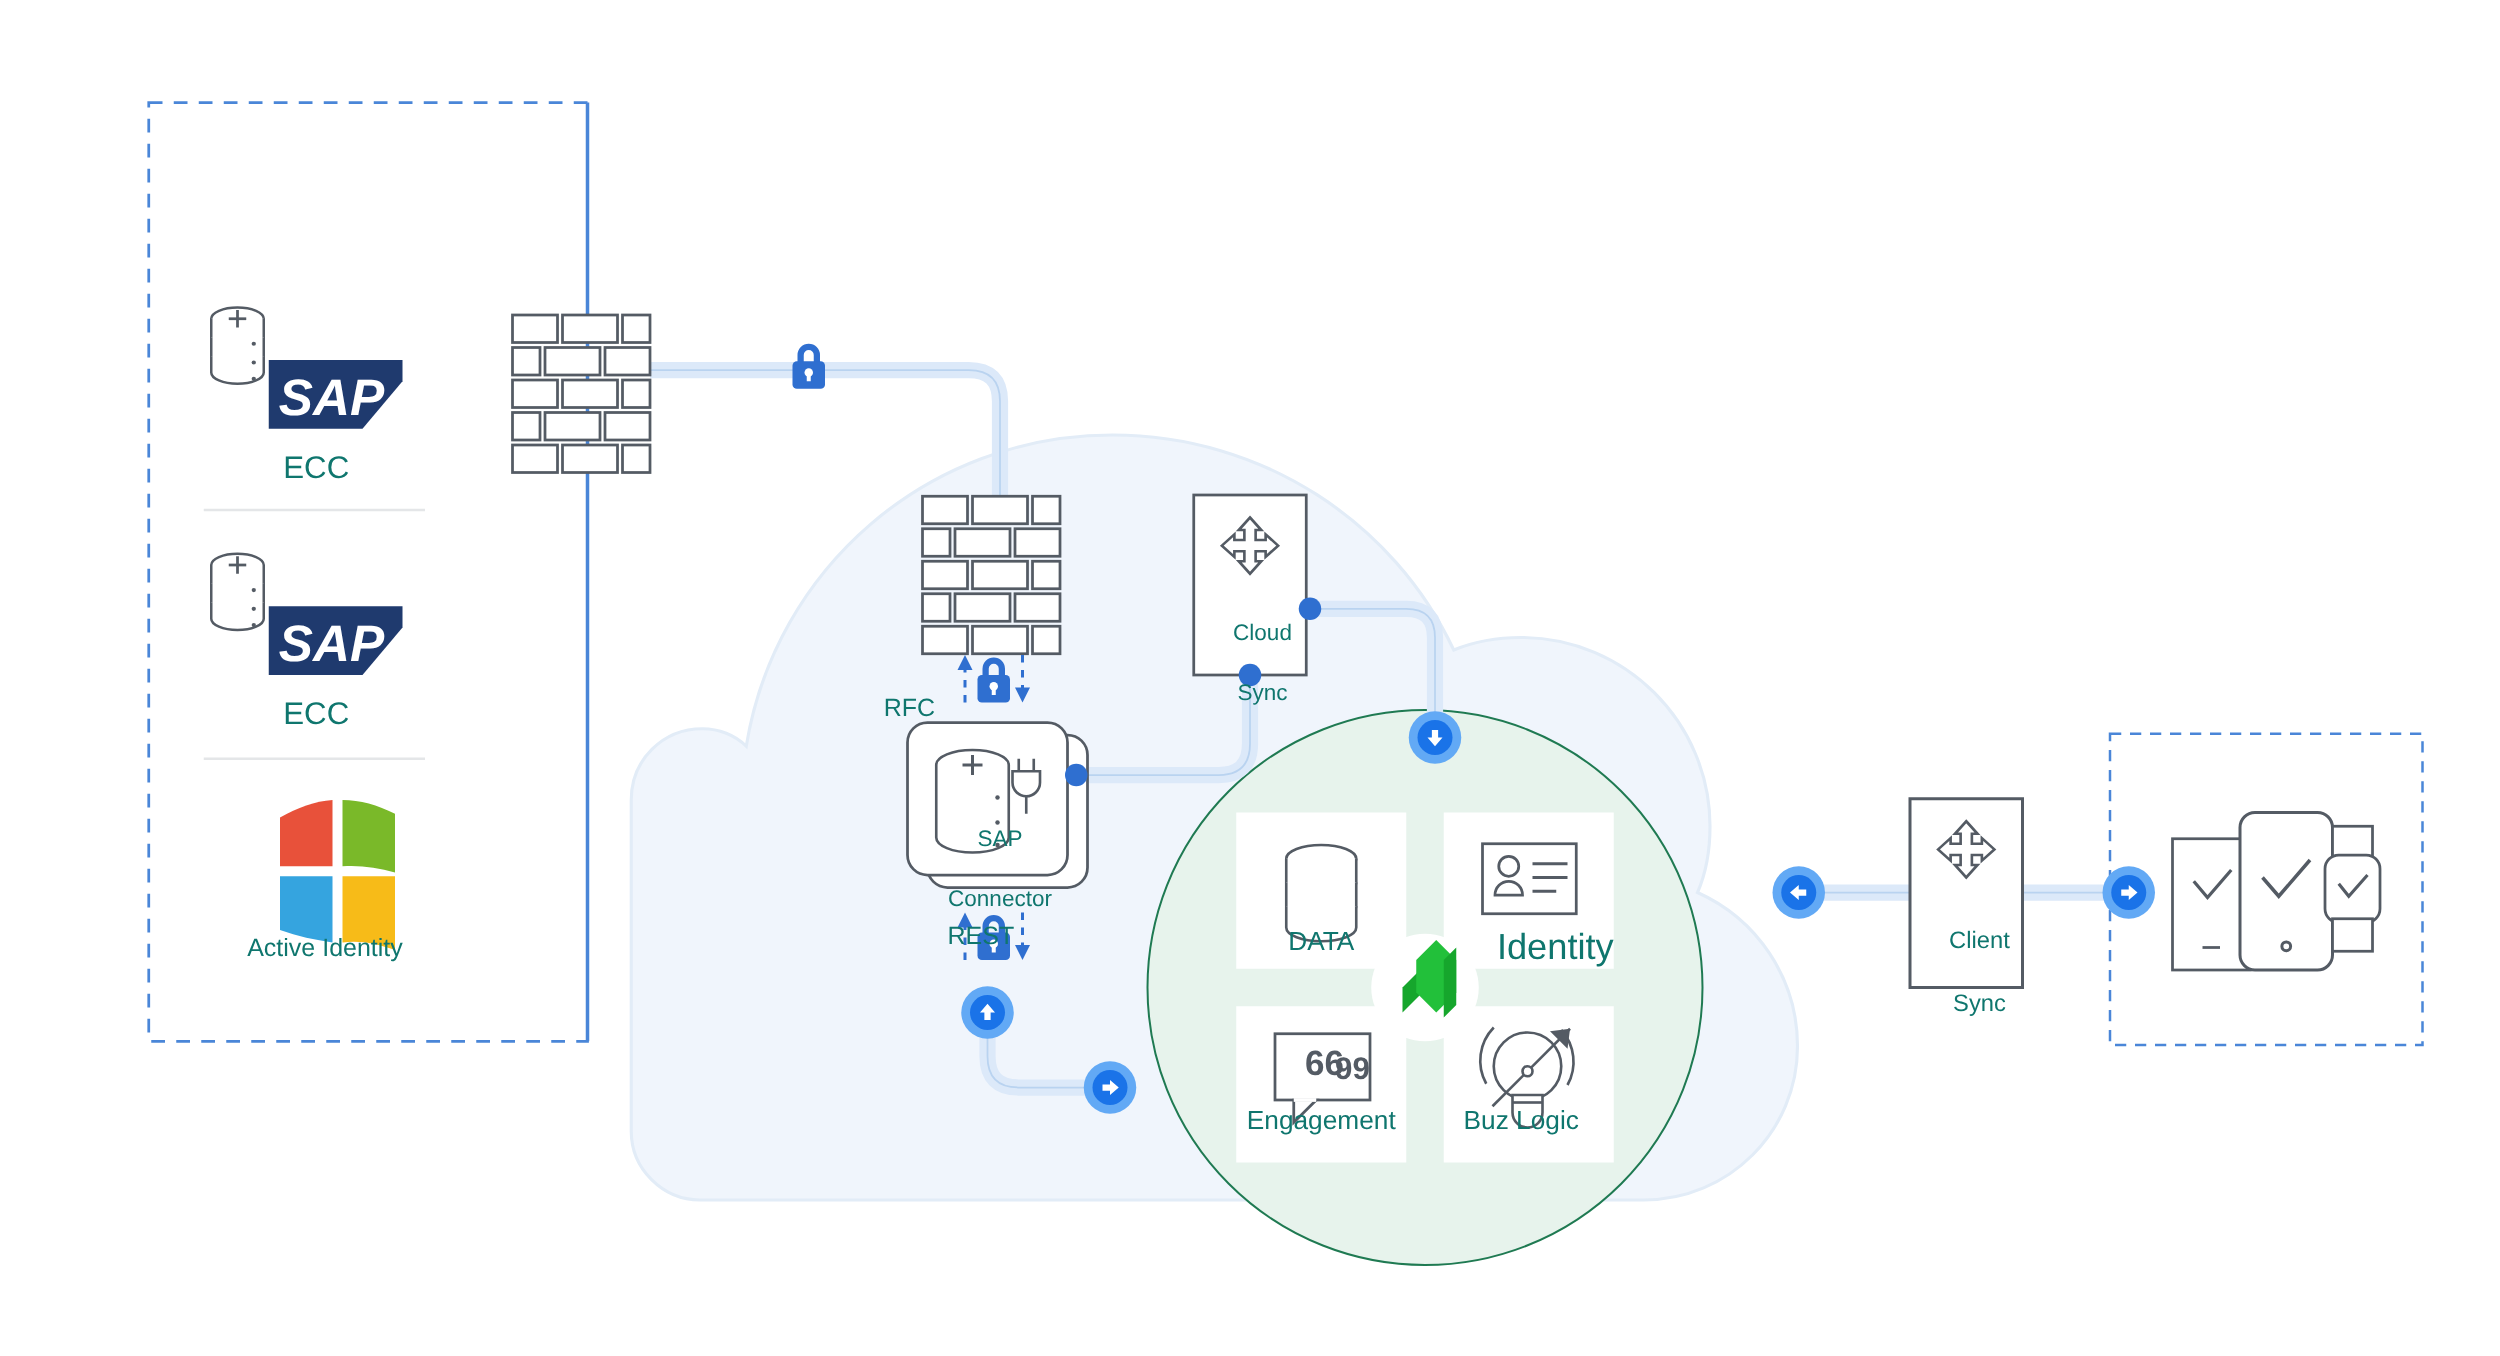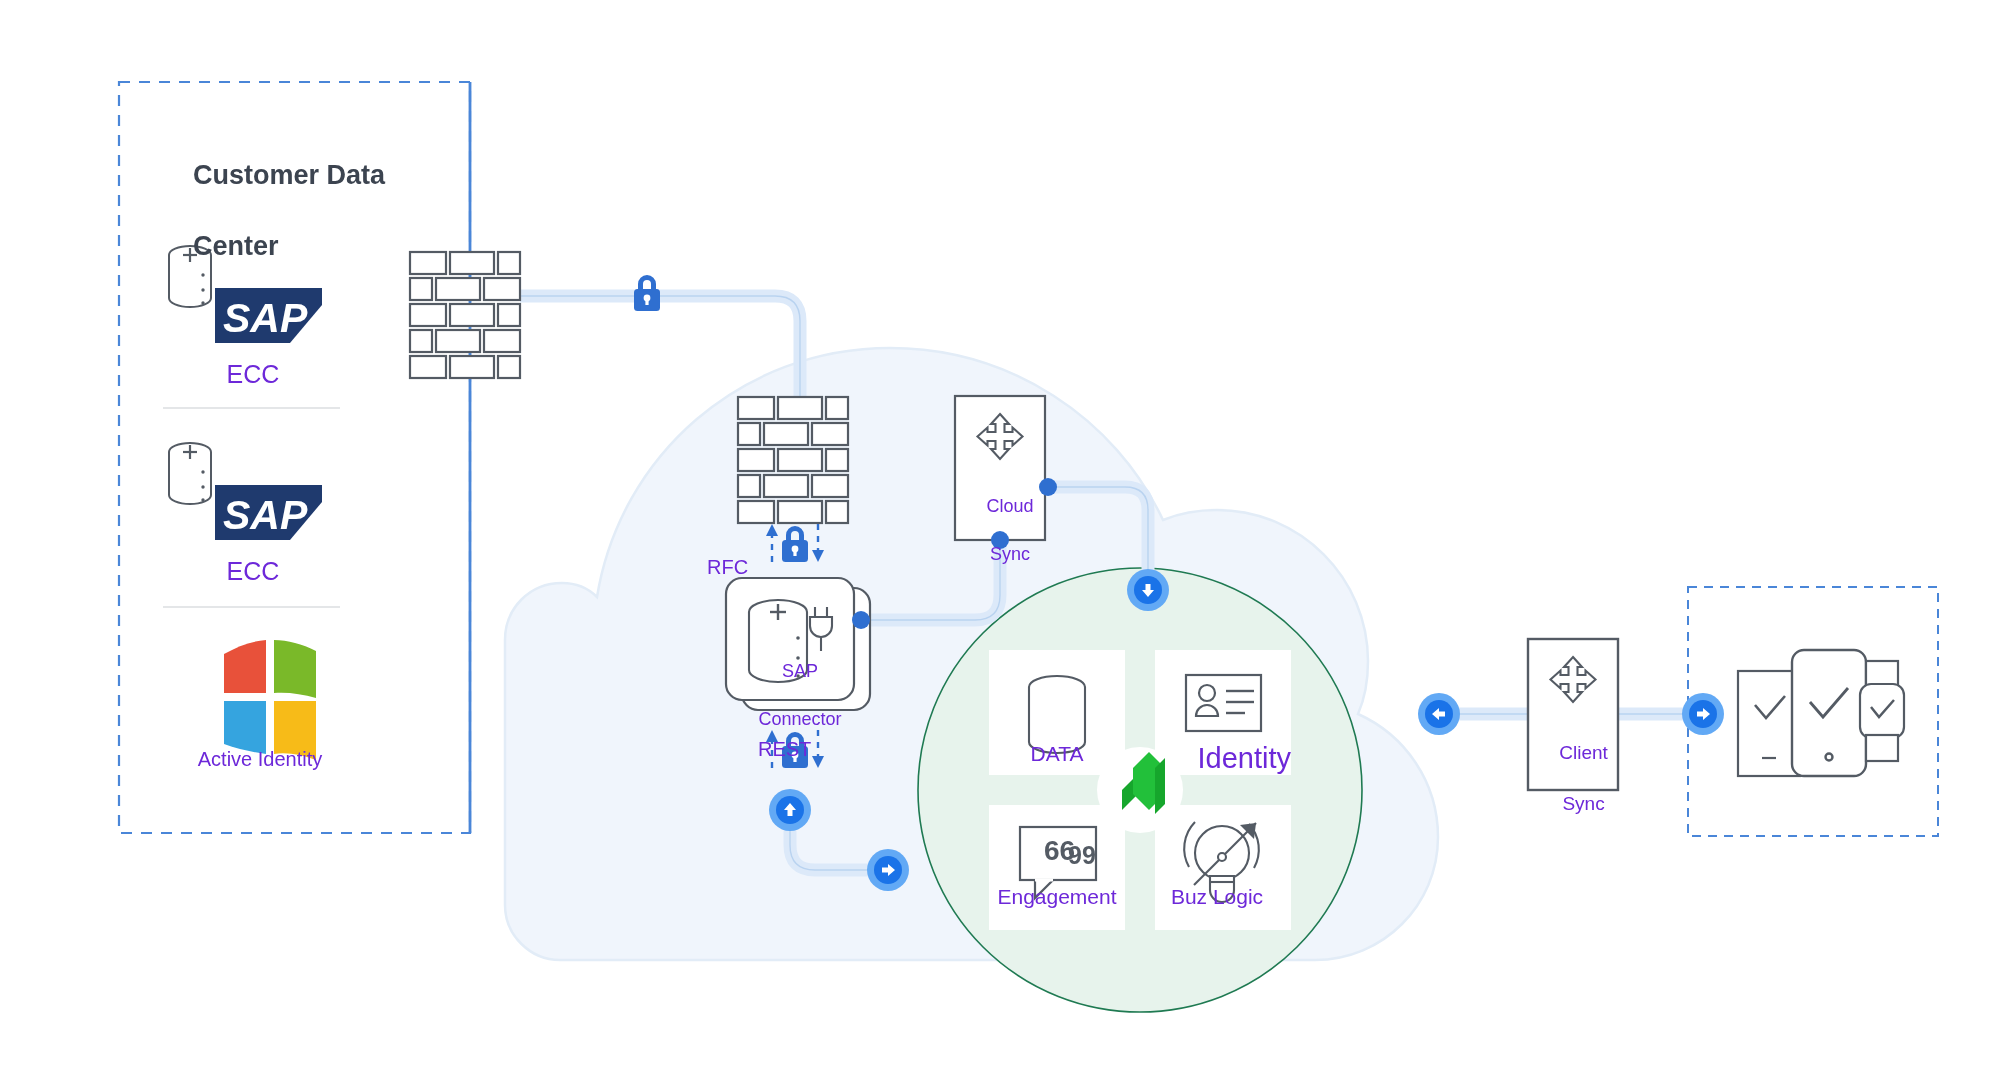--- a/index.html
+++ b/index.html
@@ -21,21 +21,21 @@
     height: 1085px;
   }
   svg.layer {
     position: absolute;
     left: 0; top: 0;
     width: 2000px;
     height: 1085px;
   }
   .txt {
     position: absolute;
-    color: #6d28d9;
+    color: #0f766e;
     font-family: "Liberation Sans", sans-serif;
     white-space: pre;
   }
   .center-txt { text-align: center; }
 </style>
 </head>
 <body>
 
 <div id="stage">
 
@@ -330,24 +330,20 @@
     </g>
 
     <g stroke="#545b64" stroke-width="2.2" fill="#ffffff">
       <rect x="1866" y="661" width="32" height="26"></rect>
       <rect x="1860" y="684" width="44" height="54" rx="11"></rect>
       <rect x="1866" y="735" width="32" height="26"></rect>
       <path d="M 1871,707 l 8,10 15,-17" fill="none" stroke-width="2.5"></path>
     </g>
   </svg>
 
-  <div class="txt" style="left:163px; top:122px; font-size:27px; font-weight:bold; line-height:1.32; color:#3c4450;">
-    <span>Customer Data</span><br>
-    <span>Center</span>
-  </div>
 
   <div class="txt center-txt" style="left:163px; top:360px; width:180px; font-size:25px;">ECC</div>
 
   <div class="txt center-txt" style="left:163px; top:557px; width:180px; font-size:25px;">ECC</div>
 
   <div class="txt center-txt" style="left:150px; top:748px; width:220px; font-size:20px;">Active Identity</div>
 
 
   <div class="txt" style="left:707px; top:532px; font-size:20px;margin-top:24px;">RFC</div>
 

